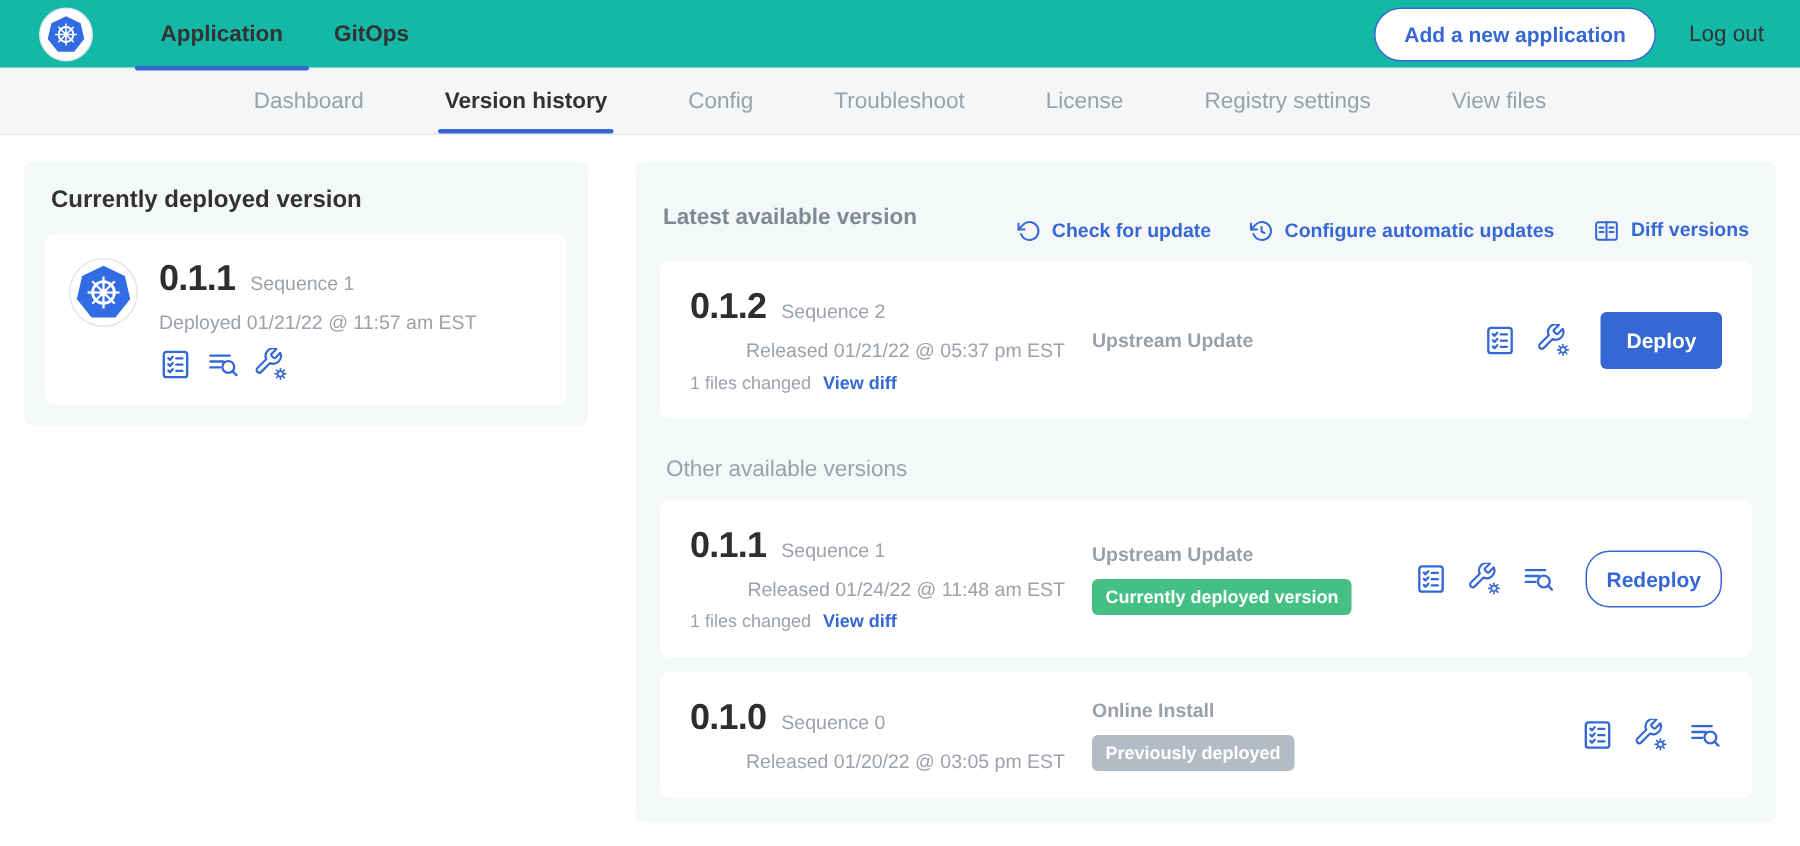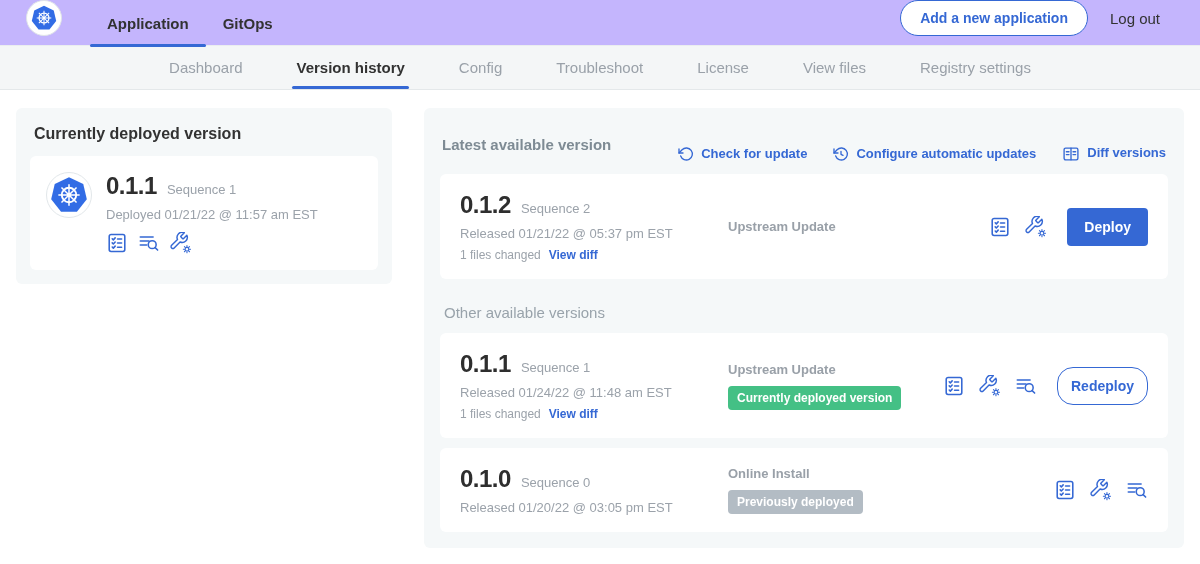--- a/index.html
+++ b/index.html
@@ -7,22 +7,22 @@
     --gray-badge:#b3bcc4; --panel-bg:#f5f8f9; --dark-text:#323232;
     --muted-text:#9ba2aa; --slate-heading:#7e8b94;
   }
   *{box-sizing:border-box;}
   html,body{margin:0;padding:0;}
   body{
     width:1200px;height:564px;overflow:hidden;background:#fff;
     font-family:"Liberation Sans",sans-serif;color:var(--dark-text);
   }
   
-  .header{height:46px;display:flex;align-items:flex-start;padding:0 40px 0 26px;
-    border-bottom:1px solid #eaedef;background:#c4b5fd;}
+  .header{height:46px;display:flex;align-items:center;padding:0 24px 0 26px;
+    border-bottom:1px solid #eaedef;background:#14b8a6;}
   .avatar{width:36px;height:36px;border-radius:50%;border:1px solid #dfe4e8;
     display:flex;align-items:center;justify-content:center;background:#fff;flex-shrink:0;}
   .header-tabs{display:flex;height:46px;margin-left:28px;}
   .htab{padding:0 17px;display:flex;align-items:center;font-size:15px;
     color:var(--dark-text);font-weight:600;position:relative;cursor:pointer;}
   .htab.active{font-weight:700;}
   .htab.active::after{content:"";position:absolute;left:0;right:0;bottom:-1px;height:3px;
     background:var(--accent-blue);border-radius:2px;}
   .header-right{margin-left:auto;display:flex;align-items:center;gap:22px;}
   .add-app{border:1px solid var(--accent-blue);color:var(--accent-blue);border-radius:18px;
@@ -42,21 +42,21 @@
   .panel{background:var(--panel-bg);border-radius:6px;}
   .left-panel{width:376px;padding:15px 14px 14px;}
   .left-title{font-size:16px;font-weight:700;color:var(--dark-text);margin:2px 0 13px 4px;}
   .dep-card{background:#fff;border-radius:6px;padding:16px;display:flex;align-items:flex-start;}
   .klogo-ring{width:46px;height:46px;border-radius:50%;border:1px solid #e2e7ea;
     display:flex;align-items:center;justify-content:center;background:#fff;flex-shrink:0;}
   .dep-info{margin-left:14px;}
   .vrow{display:flex;align-items:baseline;gap:10px;}
   .vnum{font-size:24px;font-weight:800;color:#2e2e2e;letter-spacing:-0.5px;}
   .seq{font-size:13px;color:var(--muted-text);font-weight:500;}
-  .meta{font-size:13px;color:var(--muted-text);font-weight:500;margin-top:7px;}
+  .meta{font-size:13px;color:var(--muted-text);font-weight:500;margin-top:7px;text-align:right;}
   .icon-row{display:flex;gap:10px;margin-top:10px;align-items:center;}
   
   .right-panel{flex:1;padding:13px 16px 16px;}
   .rp-head{display:flex;align-items:center;margin:4px 2px 11px;}
   .rp-title{font-size:15px;font-weight:600;color:var(--slate-heading);}
   .rp-actions{margin-left:auto;display:flex;gap:26px;align-items:center;}
   .action{display:flex;align-items:flex-start;gap:7px;color:var(--accent-blue);
     font-size:13px;font-weight:700;cursor:pointer;margin-top:20px;}
   .vcard{background:#fff;border-radius:6px;padding:17px 20px;display:flex;align-items:center;}
   .vcard .vleft{width:250px;flex-shrink:0;}
@@ -194,24 +194,24 @@
   <div class="snav-item">
       <span>Config</span>
     </div>
   <div class="snav-item">
       <span>Troubleshoot</span>
     </div>
   <div class="snav-item">
       <span>License</span>
     </div>
   <div class="snav-item">
+      <span>Registry settings</span>
+    </div>
+  <div class="snav-item">
       <span>View files</span>
-    </div>
-  <div class="snav-item">
-      <span>Registry settings</span>
     </div>
 </div>
 
 <div class="main">
 
   <div class="panel left-panel">
     <div class="left-title">Currently deployed version</div>
     <div class="dep-card">
       <div class="klogo-ring">
         <svg width="38" height="38" viewBox="0 0 100 100">

